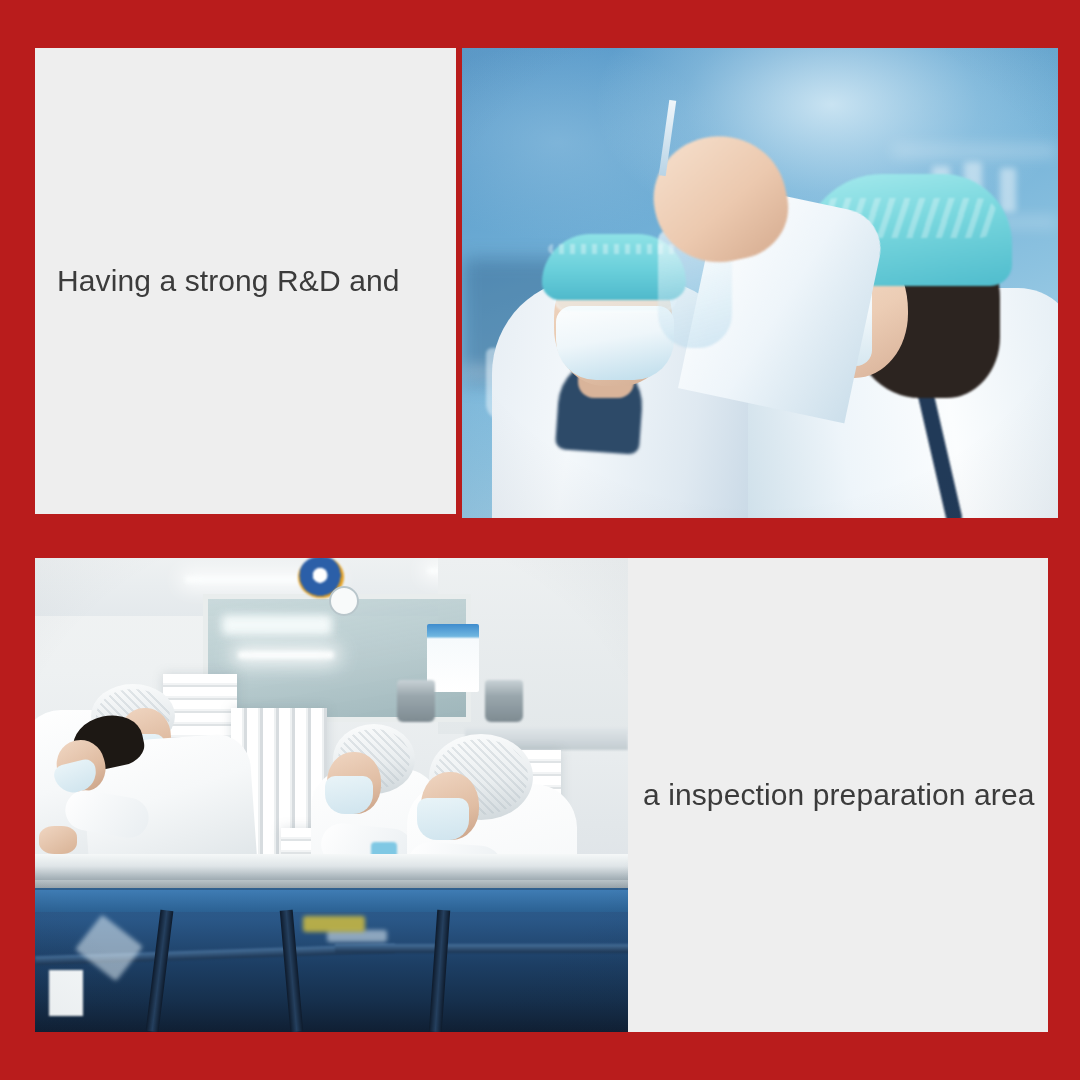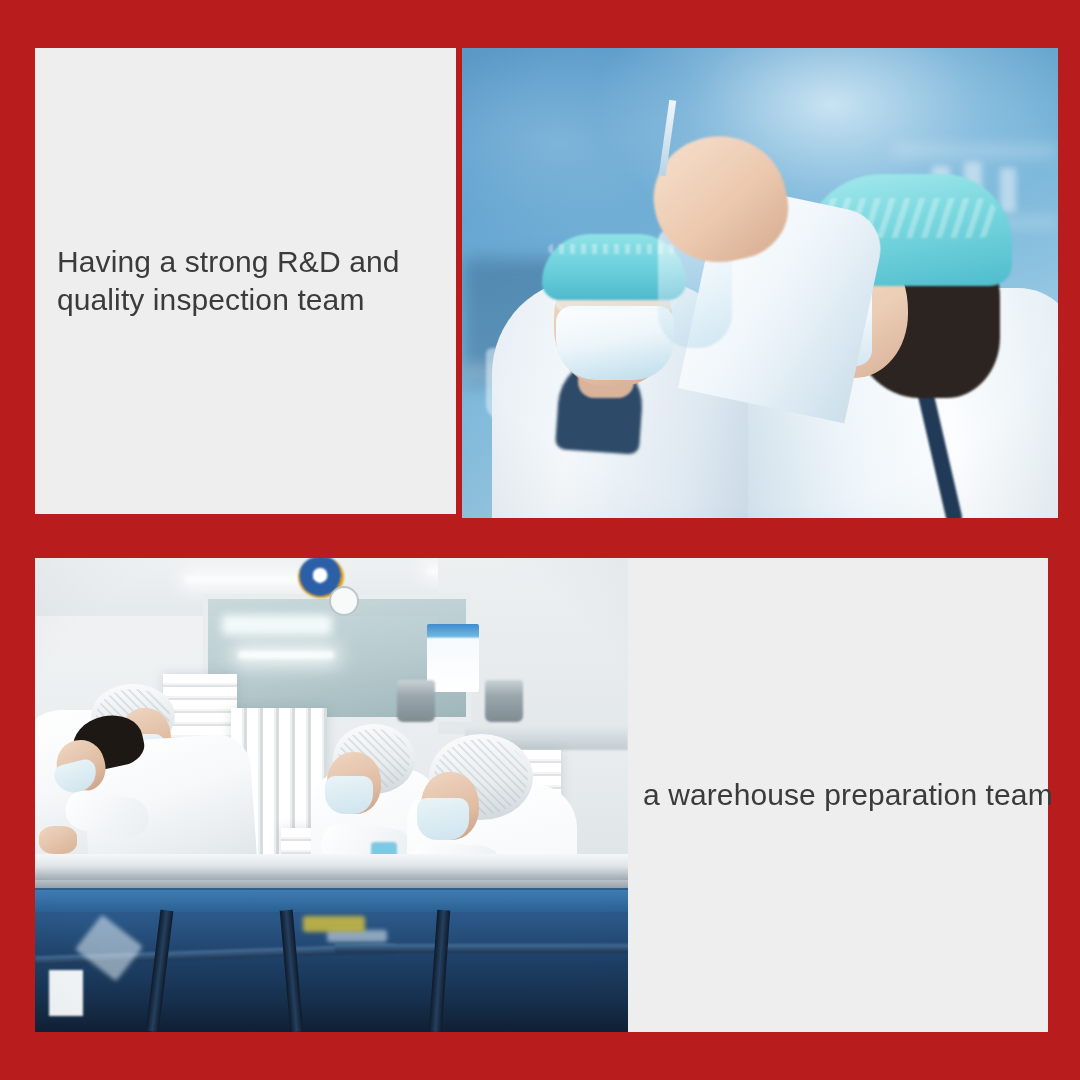--- a/index.html
+++ b/index.html
@@ -475,21 +475,20 @@
   }
 </style>
 </head>
 <body>
 
 <div class="page">
 
   <div class="panel" id="top-caption-panel">
     <div class="caption" id="top-caption">
       <span class="line">Having a strong R&amp;D and</span>
-      <span class="line">quality inspection team</span>
     </div>
   </div>
 
   <div class="photo" id="top-photo">
     <div class="scene">
       <div class="lab-bg"></div>
 
       <div class="lab-dark" style="left:0px; top:210px; width:180px; height:126px;"></div>
       <div class="lab-shelf" style="left:0px; top:316px; width:210px; height:16px;"></div>
       <div class="lab-shelf" style="left:430px; top:96px; width:166px; height:14px;"></div>
@@ -603,17 +602,17 @@
       <div class="wh-reflect" style="left:292px; top:372px; width:60px; height:12px;"></div>
       <div style="position:absolute; left:268px; top:358px; width:62px; height:16px; background:#d8c23c; border-radius:3px; filter:blur(2px); opacity:0.8;"></div>
       <div style="position:absolute; left:14px; top:412px; width:34px; height:46px; background:#f4f7f8; filter:blur(1.2px);"></div>
 
       <div class="vignette"></div>
     </div>
   </div>
 
   <div class="panel" id="bottom-caption-panel">
     <div class="caption">
-      <span class="line">a warehouse preparation team</span>
+      <span class="line">a inspection preparation area</span>
     </div>
   </div>
 
 </div>
 
 </body></html>

